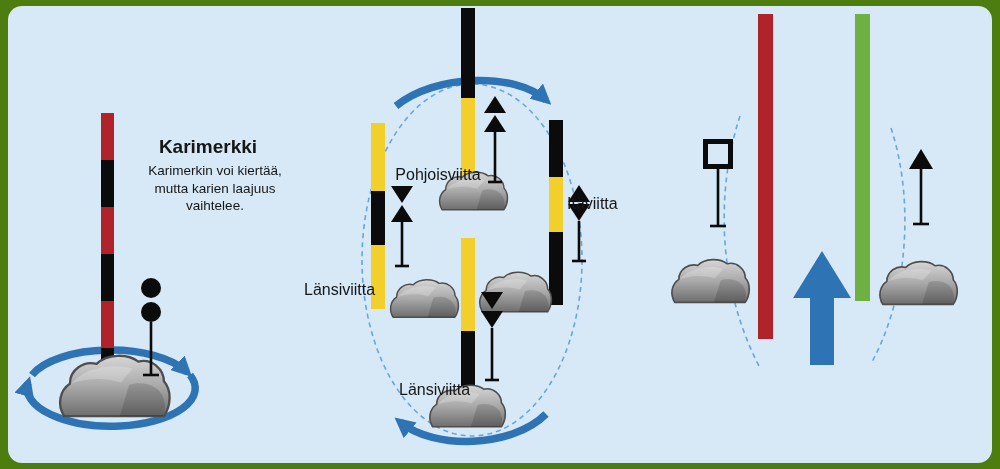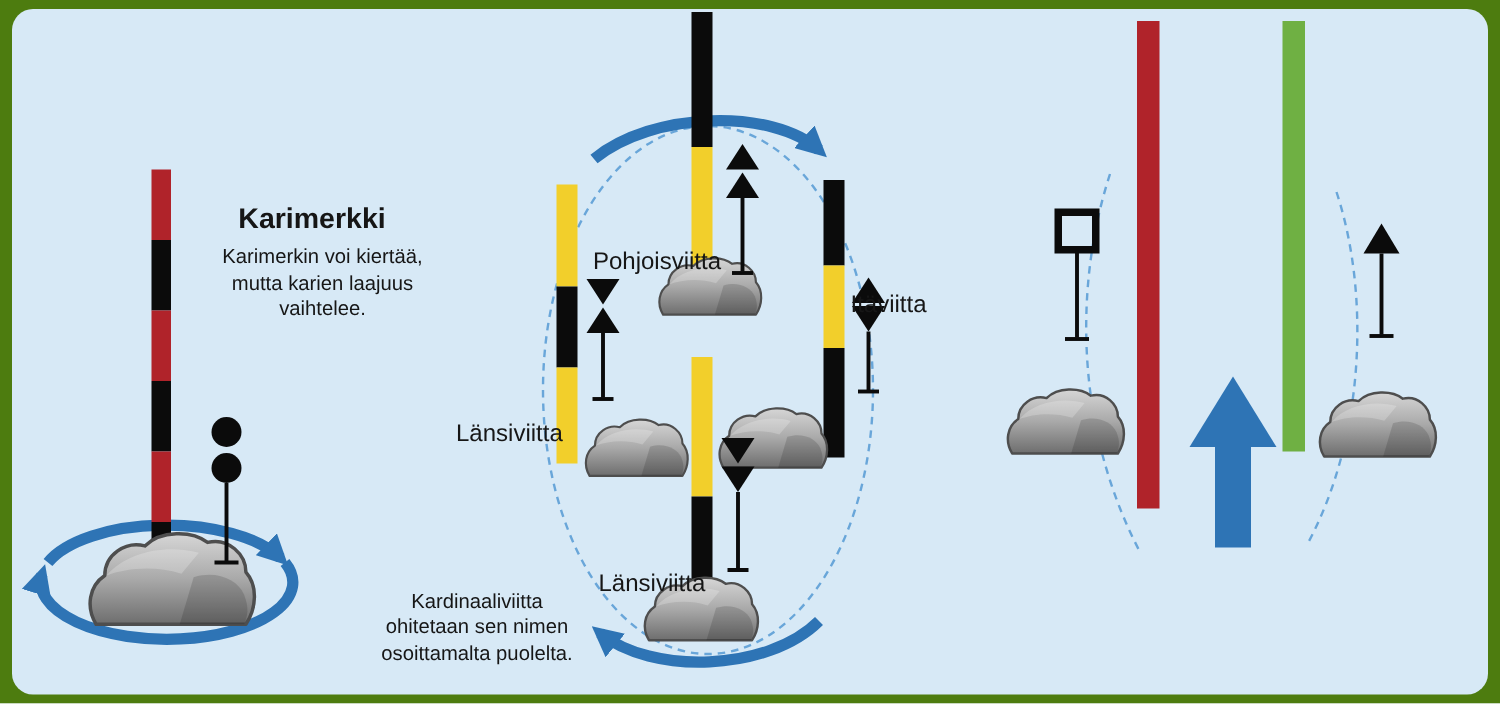--- a/index.html
+++ b/index.html
@@ -146,23 +146,20 @@
     <polygon class="tm" points="3,20 25,20 14,37"></polygon>
     <line class="staff" x1="14" y1="37" x2="14" y2="88"></line>
     <line class="staff" x1="7" y1="89" x2="21" y2="89"></line>
   </svg>
 
   <div class="txt label" style="left:383px;top:142px;width:110px;text-align:center">Pohjoisviitta</div>
   <div class="txt label" style="left:567px;top:171px">Itäviitta</div>
   <div class="txt label" style="left:304px;top:257px;width:68px;text-align:center">Länsiviitta</div>
   <div class="txt label" style="left:399px;top:357px">Länsiviitta</div>
 
-  <div class="txt caption" style="left:228px;top:392px;width:180px">Kardinaaliviitta
-ohitetaan sen nimen
-osoittamalta puolelta.</div>
 
   <svg class="abs" style="left:660px;top:98px" width="300" height="290" viewBox="0 0 300 290">
     <path class="dashline" d="M80,18 C55,95 58,190 100,270"></path>
     <path class="dashline" d="M231,30 C254,100 249,195 212,264"></path>
   </svg>
 
   <div class="pole" style="left:758px;top:14px;width:15px;height:325px">
     <div class="band b-red" style="height:325px"></div>
   </div>
   <div class="pole" style="left:855px;top:14px;width:15px;height:287px">

